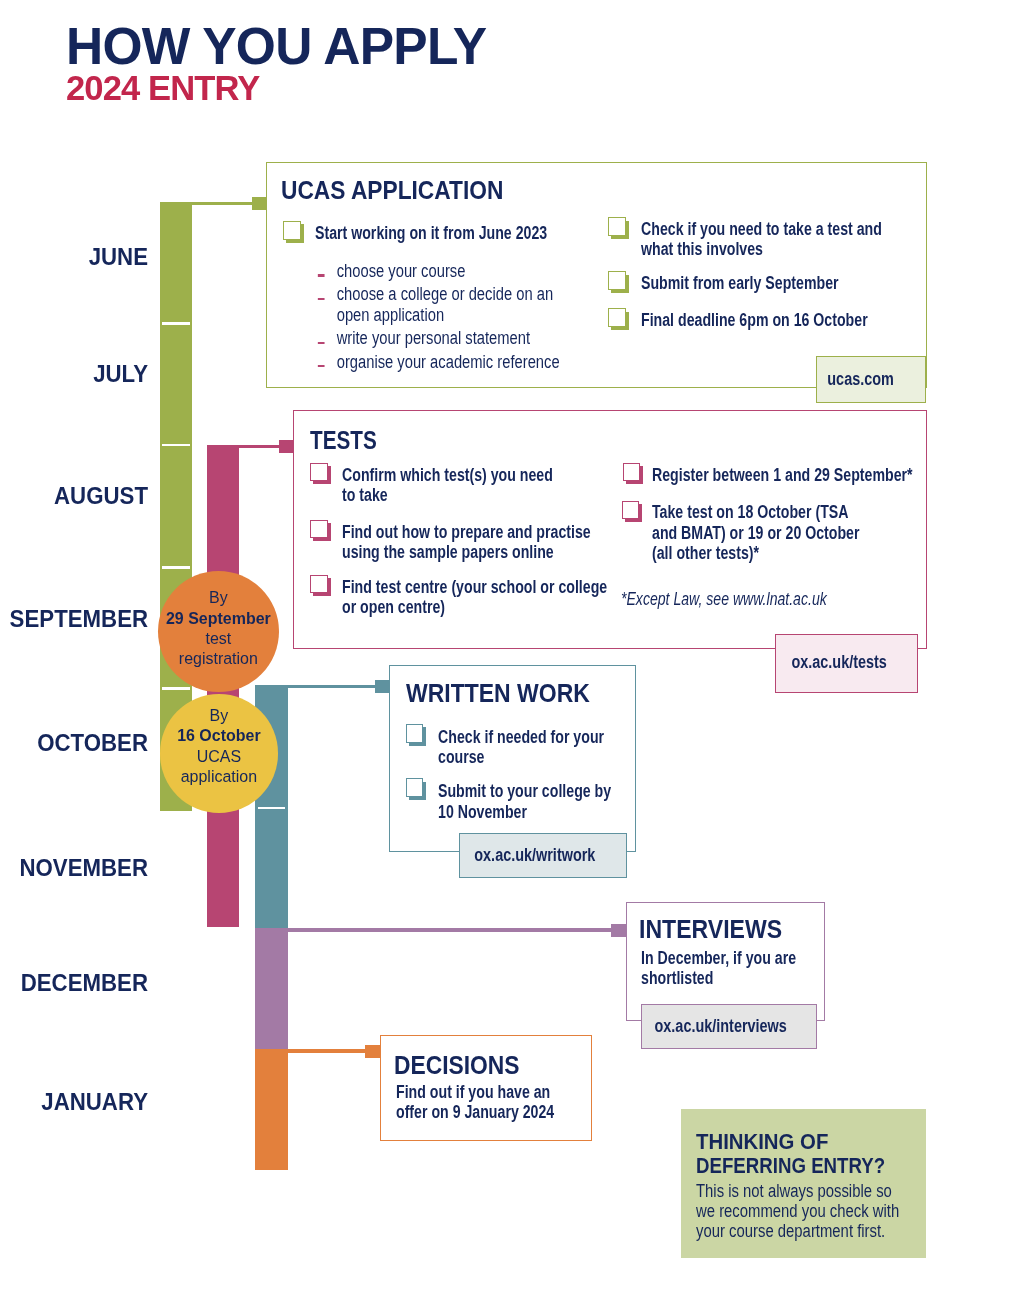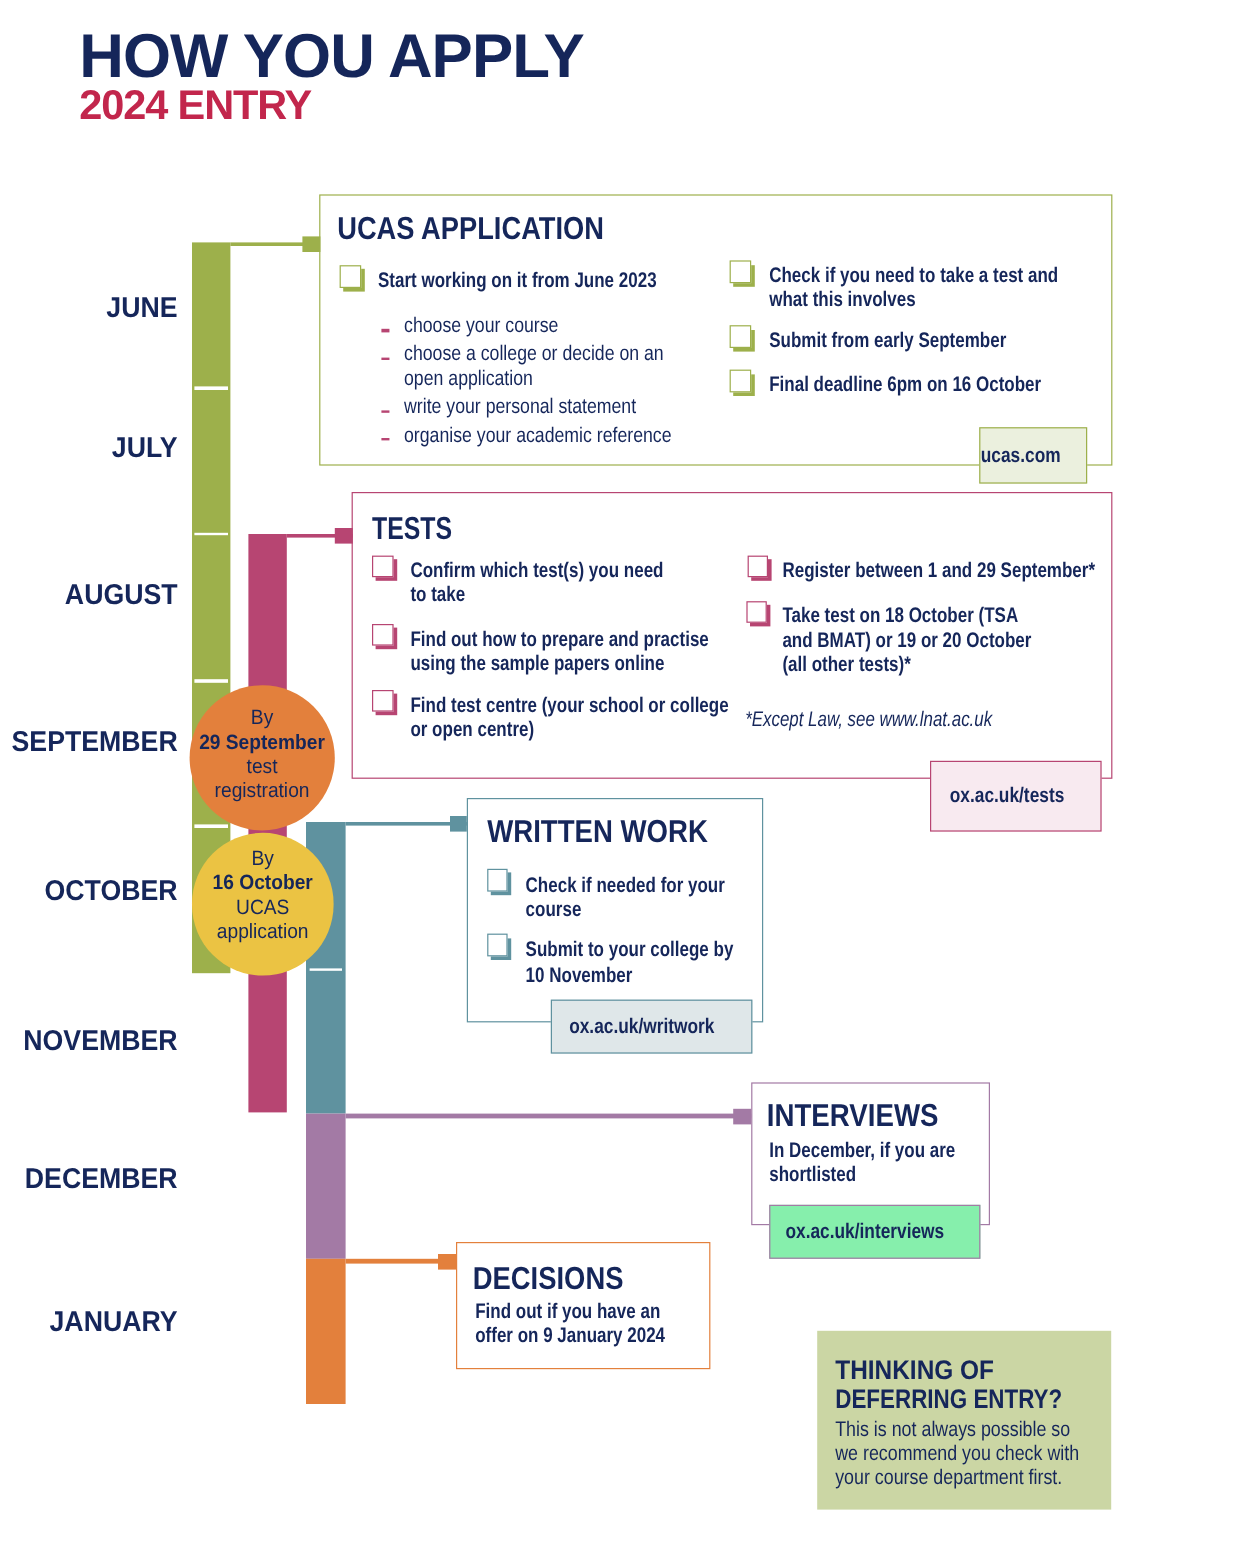--- a/index.html
+++ b/index.html
@@ -123,21 +123,21 @@
     <i class="fr" style="border:1.7px solid #9DB04B"></i>
   </div>
 <div class="itext" style="left:640.9px;top:272.8px;width:300px"><span>Submit from early </span><span>September</span></div>
 
 <div class="cbx" style="left:608.3px;top:308.4px">
     <i class="sh" style="background:#9DB04B"></i>
     <i class="fr" style="border:1.7px solid #9DB04B"></i>
   </div>
 <div class="itext" style="left:640.9px;top:309.8px;width:300px"><span>Final deadline </span><span>6pm on 16 October</span></div>
 
-<div class="tag" style="left:816.3px;top:356.3px;width:90px;height:47px;background:#EBF0DE;border:1.6px solid #9DB04B;padding-right:22px">
+<div class="tag" style="left:816.3px;top:356.3px;width:110px;height:47px;background:#EBF0DE;border:1.6px solid #9DB04B;padding-right:22px">
     <span>ucas.com</span>
   </div>
 
 <div class="card" style="left:293.4px;top:409.6px;width:634px;height:239.5px;border:1.6px solid #B74572"></div>
 <div class="hd" style="left:309.5px;top:430.9px;transform:scaleX(0.781)">TESTS</div>
 
 <div class="cbx" style="left:310.3px;top:462.5px">
     <i class="sh" style="background:#B74572"></i>
     <i class="fr" style="border:1.7px solid #B74572"></i>
   </div>
@@ -189,21 +189,21 @@
   </div>
 <div class="itext" style="left:437.8px;top:781.2px;width:218px">Submit to your college by 10 November</div>
 
 <div class="tag" style="left:458.8px;top:833.3px;width:168.2px;height:45.1px;background:#DFE7E9;border:1.6px solid #5F929F">
     <span>ox.ac.uk/writwork</span>
   </div>
 
 <div class="card" style="left:625.9px;top:901.9px;width:198.7px;height:118.9px;border:1.6px solid #A37AA5"></div>
 <div class="hd" style="left:638.8px;top:920.1px;transform:scaleX(0.870)">INTERVIEWS</div>
 <div class="itext" style="left:641px;top:948px;width:200px">In December, if you are shortlisted</div>
-<div class="tag" style="left:641px;top:1004.3px;width:176.1px;height:44.3px;background:#86efac;border:1.6px solid #A37AA5">
+<div class="tag" style="left:641px;top:1004.3px;width:176.1px;height:44.3px;background:#e5e5e5;border:1.6px solid #A37AA5">
     <span>ox.ac.uk/interviews</span>
   </div>
 
 <div class="card" style="left:379.7px;top:1035.1px;width:212.7px;height:105.6px;border:1.6px solid #E3803C"></div>
 <div class="hd" style="left:394.1px;top:1055.8px;transform:scaleX(0.861)">DECISIONS</div>
 <div class="itext" style="left:396px;top:1082px;width:200px"><span>Find out if you have an offer </span><span>on 9 January 2024</span></div>
 
 <div class="abs" style="left:681px;top:1109.2px;width:244.8px;height:149.3px;background:#CBD6A4"></div>
 <div class="abs" style="left:696.3px;top:1134.4px;font-size:22.5px;font-weight:bold;line-height:15px;color:#15265A;
             white-space:nowrap;transform:scaleX(0.905);transform-origin:0 0">THINKING OF</div>

